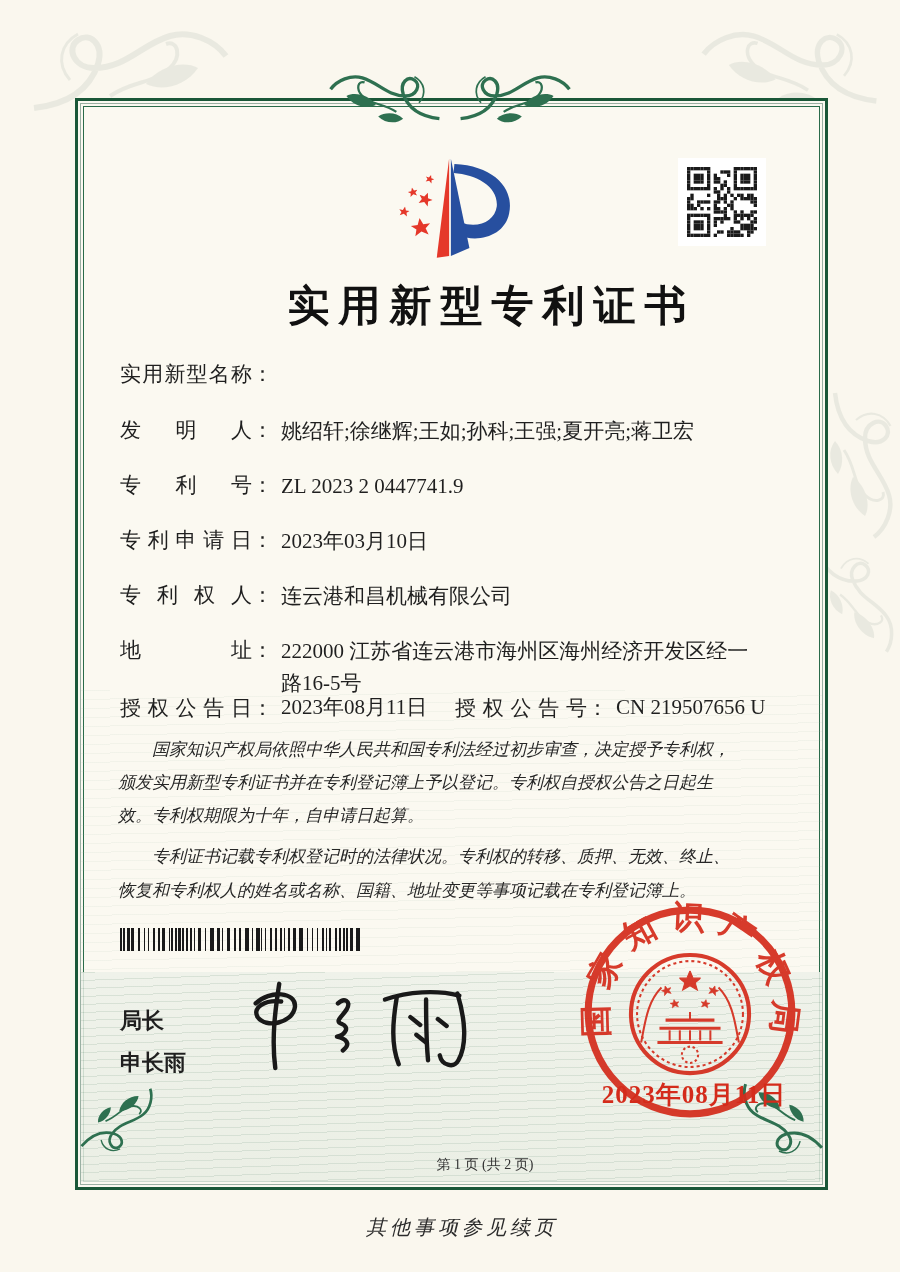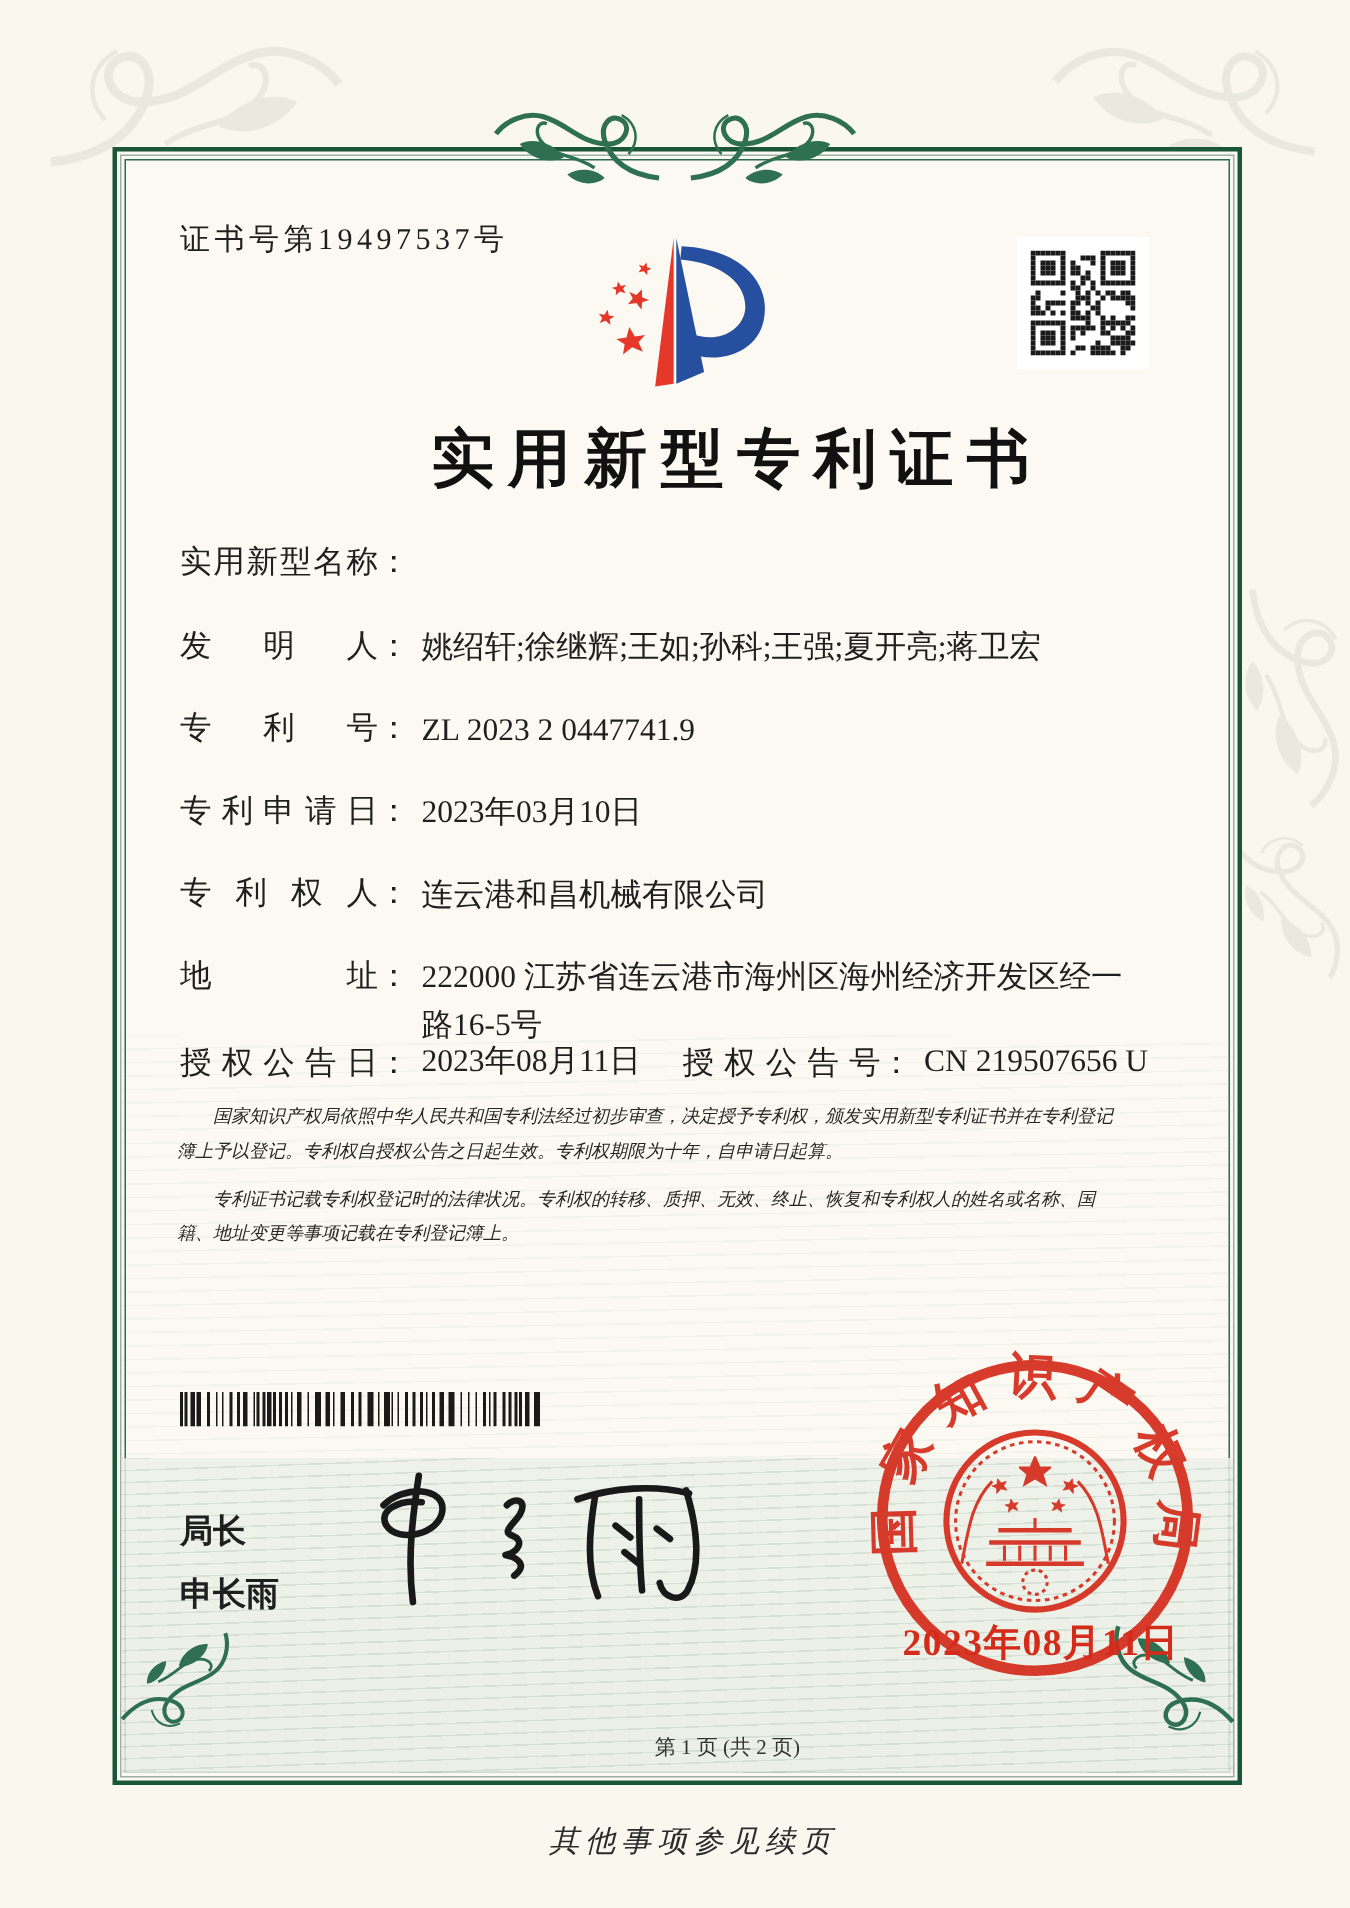--- a/index.html
+++ b/index.html
@@ -38,21 +38,21 @@
   }
   
   .field-row{position:absolute;left:120px;width:640px;font-size:21px;display:flex;align-items:flex-start;}
   .f-label{display:inline-block;width:132px;text-align:justify;text-align-last:justify;flex:none;}
   .f-colon{flex:none;margin-right:8px;}
   .f-value{max-width:535px;line-height:1.5;}
   .grant-pair{position:absolute;font-size:21px;display:flex;align-items:center;}
   
   .body-text{
     position:absolute;left:118px;top:733px;width:625px;
-    font-size:12px;line-height:1.95;font-style:italic;color:#262626;
+    font-size:17px;line-height:1.95;font-style:italic;color:#262626;
   }
   .body-text p{margin:0 0 8px 0;text-indent:2em;}
   
   .barcode{position:absolute;left:120px;top:928px;width:240px;height:23px;}
   .director-title{position:absolute;left:120px;top:1006px;font-size:22px;font-weight:bold;
     font-family:"Liberation Sans","DejaVu Sans",sans-serif;}
   .director-name{position:absolute;left:120px;top:1048px;font-size:22px;font-weight:bold;
     font-family:"Liberation Sans","DejaVu Sans",sans-serif;}
   .signature{position:absolute;left:242px;top:968px;width:235px;height:110px;}
   .seal{position:absolute;left:578px;top:900px;width:224px;height:224px;opacity:.92;}
@@ -114,21 +114,20 @@
   <svg class="orn" style="left:320px;top:62px;width:130px;height:68px;transform:scaleX(-1)">
       <use href="#flourish"></use>
     </svg>
   <svg class="orn" style="left:728px;top:1085px;width:100px;height:70px;transform:rotate(-125deg)">
       <use href="#flourish"></use>
     </svg>
   <svg class="orn" style="left:76px;top:1090px;width:90px;height:62px;transform:rotate(125deg) scaleX(-1)">
       <use href="#flourish"></use>
     </svg>
 
-  <div class="cert-no">证书号第19497537号</div>
 
   <div class="logo">
     <svg viewBox="0 0 170 120" width="150" height="108">
       <path d="M90,8 C135,10 158,36 152,64 C147,90 115,98 94,88 L97,74 C117,82 136,72 138,56 C140,34 116,20 89,18 Z" fill="#274f9f"></path>
       <polygon points="84,2 70,114 84,112" fill="#e5382a"></polygon>
       <polygon points="86,2 86,112 107,103" fill="#274f9f"></polygon>
       <g color="#e5382a">
         <use href="#star5" x="-10" y="-10" width="20" height="20" transform="translate(62,25) scale(0.5) rotate(18)"></use>
         <use href="#star5" x="-10" y="-10" width="20" height="20" transform="translate(43,40) scale(0.55) rotate(-12)"></use>
         <use href="#star5" x="-10" y="-10" width="20" height="20" transform="translate(33,62) scale(0.6) rotate(10)"></use>

